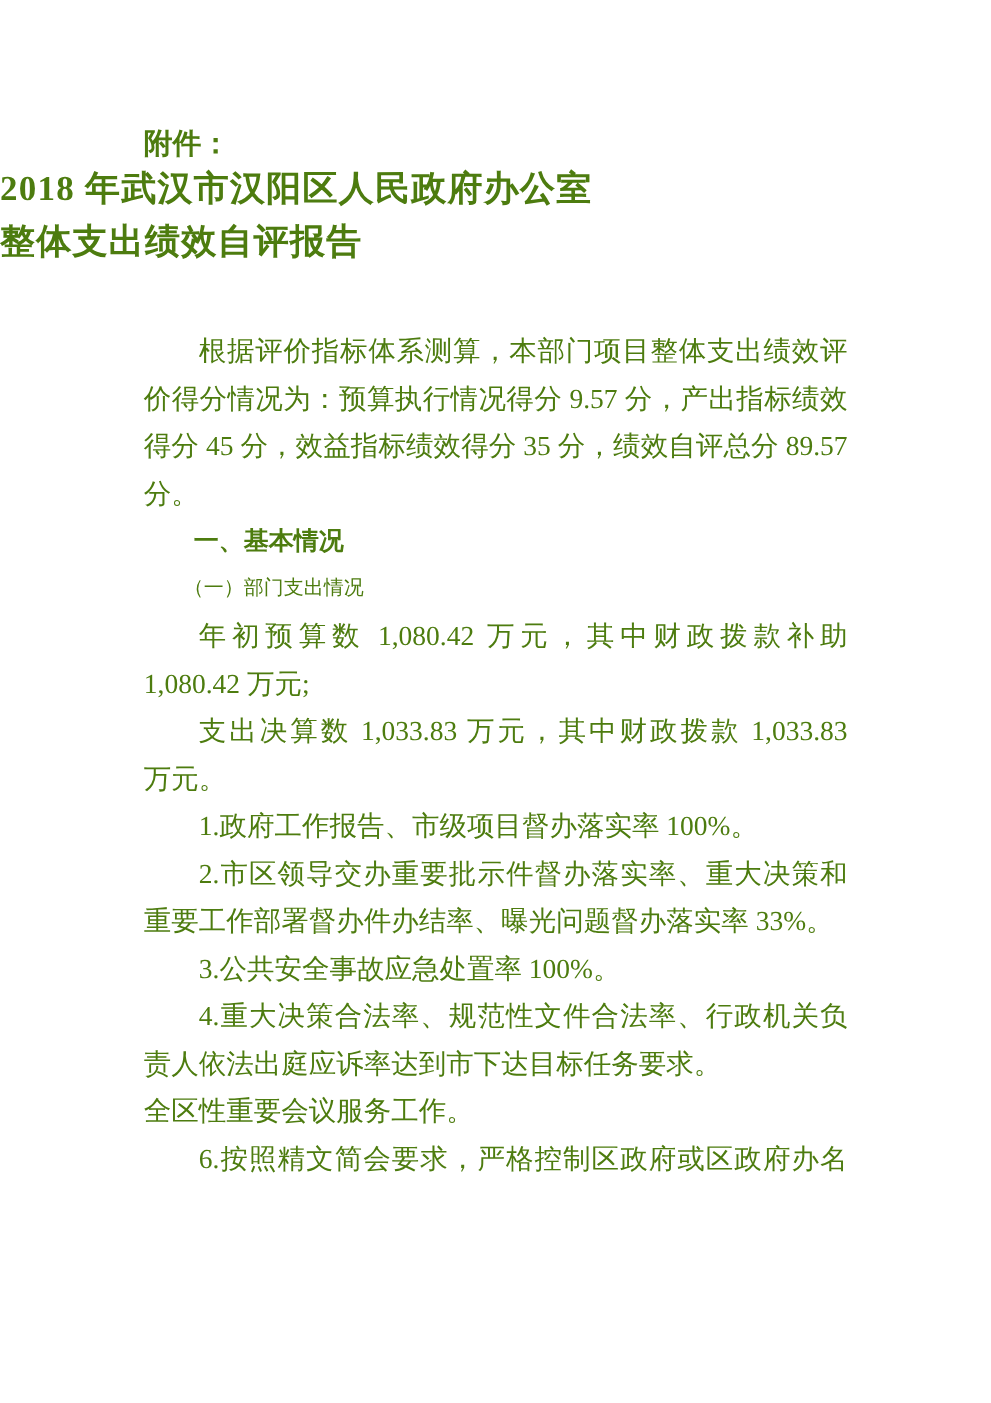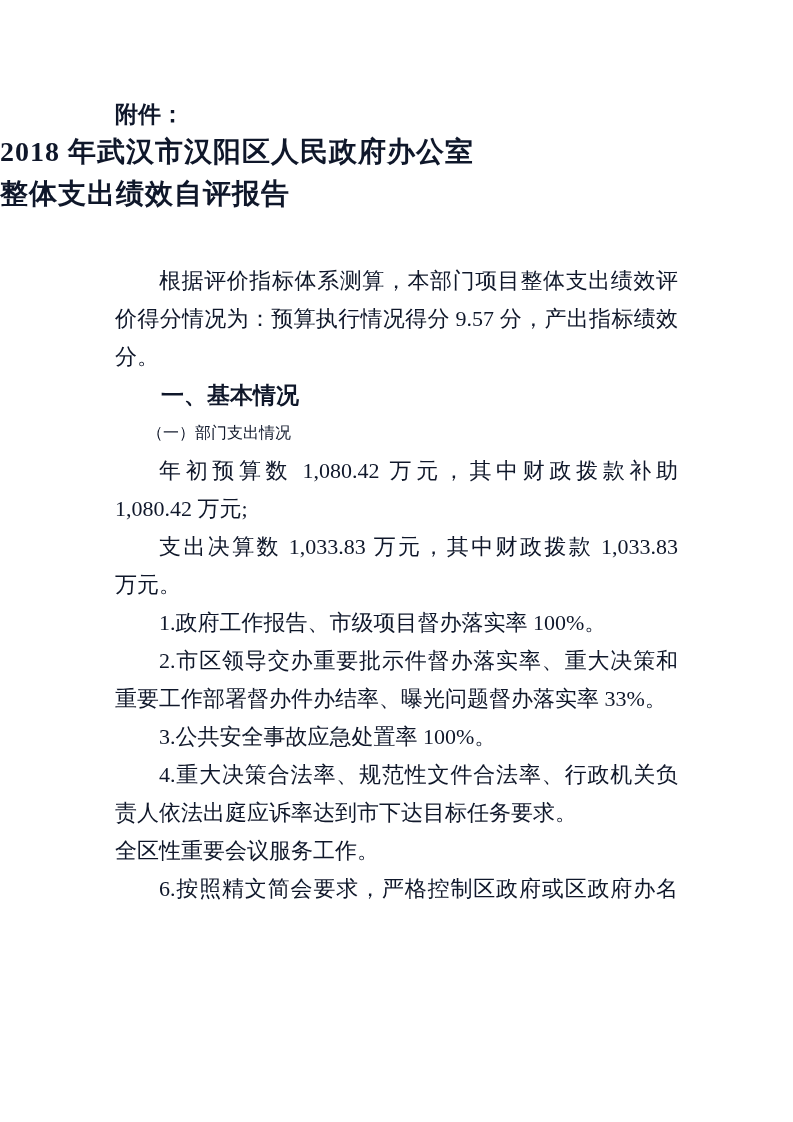--- a/index.html
+++ b/index.html
@@ -1,21 +1,21 @@
 <!DOCTYPE html>
 <html><head>
 <meta charset="utf-8">
 <style>
   html, body { margin: 0; padding: 0; background: #ffffff; }
   .page {
     position: relative;
     width: 718px;
     height: 1122px;
     background: #ffffff;
-    color: #0f172a;
+    color: #4d7c0f;
     font-family: "Liberation Serif", "DejaVu Serif", serif;
     overflow: hidden;
   }
   .attachment {
     position: absolute;
     left: 115px;
     top: 100px;
     font-family: "Liberation Sans", "DejaVu Sans", sans-serif;
     font-weight: 600;
     font-size: 23px;
@@ -46,21 +46,21 @@
   }
   .j {
     white-space: normal;
     text-align: justify;
     text-align-last: justify;
   }
   .ind { text-indent: 2em; }
   .hei {
     font-family: "Liberation Sans", "DejaVu Sans", sans-serif;
     font-weight: 600;
-    font-size: 23px;
+    font-size: 20px;
   }
   .kai {
     font-family: "Liberation Serif", "DejaVu Serif", serif;
     font-size: 16px;
   }
 </style>
 </head>
 <body>
 
 <div class="page">
@@ -68,20 +68,21 @@
   <div class="attachment">附件：</div>
 
   <div class="title-block">
     <div class="title-line">2018 年武汉市汉阳区人民政府办公室</div>
     <div class="title-line">整体支出绩效自评报告</div>
   </div>
 
   <div class="doc-body">
     <div class="ln j ind">根据评价指标体系测算，本部门项目整体支出绩效评</div>
     <div class="ln j">价得分情况为：预算执行情况得分 9.57 分，产出指标绩效</div>
+    <div class="ln j">得分 45 分，效益指标绩效得分 35 分，绩效自评总分 89.57</div>
     <div class="ln">分。</div>
     <div class="ln hei ind">一、基本情况</div>
     <div class="ln kai ind">（一）部门支出情况</div>
     <div class="ln j ind">年初预算数 1,080.42 万元，其中财政拨款补助</div>
     <div class="ln">1,080.42 万元;</div>
     <div class="ln j ind">支出决算数 1,033.83 万元，其中财政拨款 1,033.83</div>
     <div class="ln">万元。</div>
     <div class="ln ind">1.政府工作报告、市级项目督办落实率 100%。</div>
     <div class="ln j ind">2.市区领导交办重要批示件督办落实率、重大决策和</div>
     <div class="ln">重要工作部署督办件办结率、曝光问题督办落实率 33%。</div>

